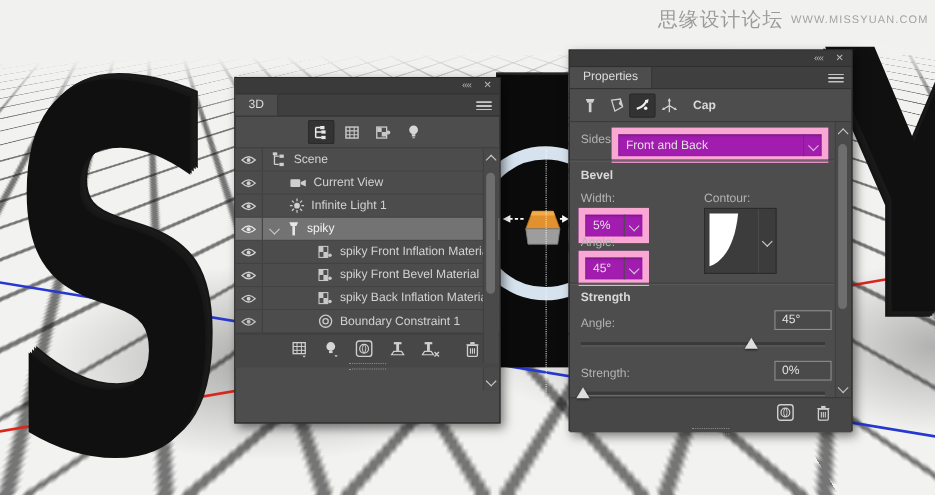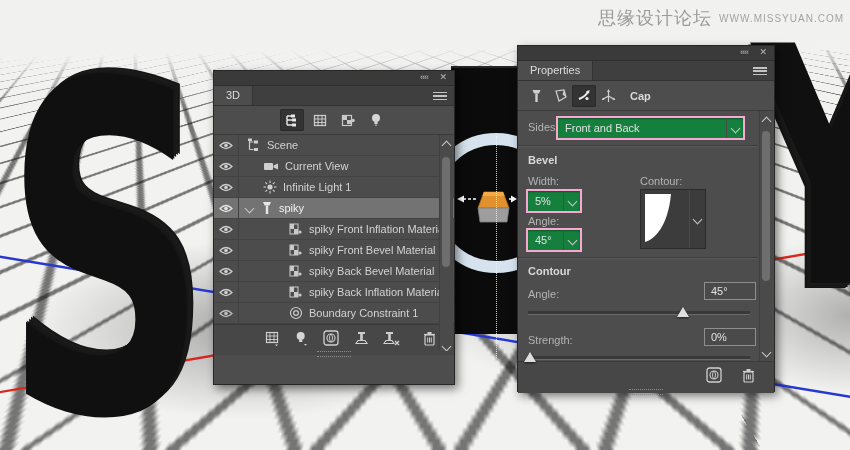--- a/index.html
+++ b/index.html
@@ -70,21 +70,21 @@
   .chev.up{transform:rotate(-135deg);}
   .btoolbar{height:26px;background:#474747;border-top:1px solid #3a3a3a;display:flex;
     align-items:center;}
   .grip{position:absolute;left:50%;transform:translateX(-50%);width:34px;height:4px;
     border-top:1px dotted #8d8d8d;border-bottom:1px dotted #8d8d8d;}
   .scrollcol{position:absolute;right:1px;width:13px;background:#4a4a4a;border-left:1px solid #404040;}
   .scrollthumb{position:absolute;left:2px;width:8px;background:#6e6e6e;border-radius:4px;}
   
   .plabel{position:absolute;color:#b3b3b3;}
   .heading{position:absolute;color:#d8d8d8;font-weight:bold;}
-  .ddown{position:absolute;background:#15803d;border:2px solid #f9a8d4;
+  .ddown{position:absolute;background:#a21caf;border:6px solid #f9a8d4;
     box-shadow:inset 0 1px 2px rgba(0,0,0,.35);display:flex;align-items:center;cursor:pointer;justify-content:center;}
   .ddown .val{flex:1;padding:0 7px;color:#e0e0e0;}
   .ddown .dbtn{width:16px;align-self:stretch;border-left:1px solid #4a4a4a;display:flex;
     align-items:center;justify-content:center;}
   .vbox{position:absolute;background:#4a4a4a;border:1px solid #8e8e8e;color:#e2e2e2;
     display:flex;align-items:center;padding:0 6px;}
   .slider{position:absolute;height:3px;background:#393939;border-bottom:1px solid #6b6b6b;cursor:pointer;}
   .thumb{position:absolute;top:-4px;width:0;height:0;border-left:6px solid transparent;
     border-right:6px solid transparent;border-bottom:10px solid #dedede;
     filter:drop-shadow(0 1px 1px rgba(0,0,0,.6));cursor:pointer;}
@@ -285,35 +285,20 @@
               <path d="M1 4.5 Q7 -1.5 13 4.5 Q7 10.5 1 4.5 Z" fill="none" stroke="#d0d0d0" stroke-width="1.2"></path>
               <circle cx="7" cy="4.5" r="1.8" fill="#d0d0d0"></circle>
             </svg>
           </span>
         <span class="sp" style="width:50px"></span>
         <svg class="ic" width="14" height="13">
             <rect x="1" y="1" width="8" height="10" fill="none" stroke="#c9c9c9"></rect>
             <path d="M1 1 h4 v5 h-4 Z M5 6 h4 v5 h-4 Z" fill="#c9c9c9"></path>
             <circle cx="11" cy="9" r="1.6" fill="#c9c9c9"></circle>
           </svg>
-        <span class="lbl">spiky Back Bevel Material</span>
-      </div>
-      <div class="row">
-        <span class="eyecell">
-            <svg width="14" height="9">
-              <path d="M1 4.5 Q7 -1.5 13 4.5 Q7 10.5 1 4.5 Z" fill="none" stroke="#d0d0d0" stroke-width="1.2"></path>
-              <circle cx="7" cy="4.5" r="1.8" fill="#d0d0d0"></circle>
-            </svg>
-          </span>
-        <span class="sp" style="width:50px"></span>
-        <svg class="ic" width="14" height="13">
-            <rect x="1" y="1" width="8" height="10" fill="none" stroke="#c9c9c9"></rect>
-            <path d="M1 1 h4 v5 h-4 Z M5 6 h4 v5 h-4 Z" fill="#c9c9c9"></path>
-            <circle cx="11" cy="9" r="1.6" fill="#c9c9c9"></circle>
-          </svg>
         <span class="lbl">spiky Back Inflation Material</span>
       </div>
 
       <div class="row">
         <span class="eyecell">
             <svg width="14" height="9">
               <path d="M1 4.5 Q7 -1.5 13 4.5 Q7 10.5 1 4.5 Z" fill="none" stroke="#bdbdbd" stroke-width="1.2"></path>
               <circle cx="7" cy="4.5" r="1.8" fill="#bdbdbd"></circle>
             </svg>
           </span>
@@ -454,21 +439,21 @@
         <svg width="48" height="56">
           <rect x="0" y="0" width="48" height="56" fill="#3c3c3c"></rect>
           <path d="M4 52 C 14 49 27 36 30 4 L4 4 Z" fill="#ffffff"></path>
         </svg>
         <span style="flex:1;border-left:1px solid #4a4a4a;display:flex;align-items:center;justify-content:center;">
           <span class="chev down"></span>
         </span>
       </div>
       <div class="sepline" style="top:146px;right:16px;"></div>
 
-      <span class="heading" style="left:10px;top:154px;">Contour</span>
+      <span class="heading" style="left:10px;top:154px;">Strength</span>
       <span class="plabel" style="left:10px;top:177px;">Angle:</span>
       <div class="vbox" style="left:186px;top:171px;width:38px;height:16px;">
         <span>45°</span>
       </div>
       <div class="slider" style="left:10px;top:200px;width:222px;">
         <span class="thumb" style="left: calc(70% - 6px);"></span>
       </div>
       <span class="plabel" style="left:10px;top:223px;">Strength:</span>
       <div class="vbox" style="left:186px;top:217px;width:38px;height:16px;">
         <span>0%</span>

